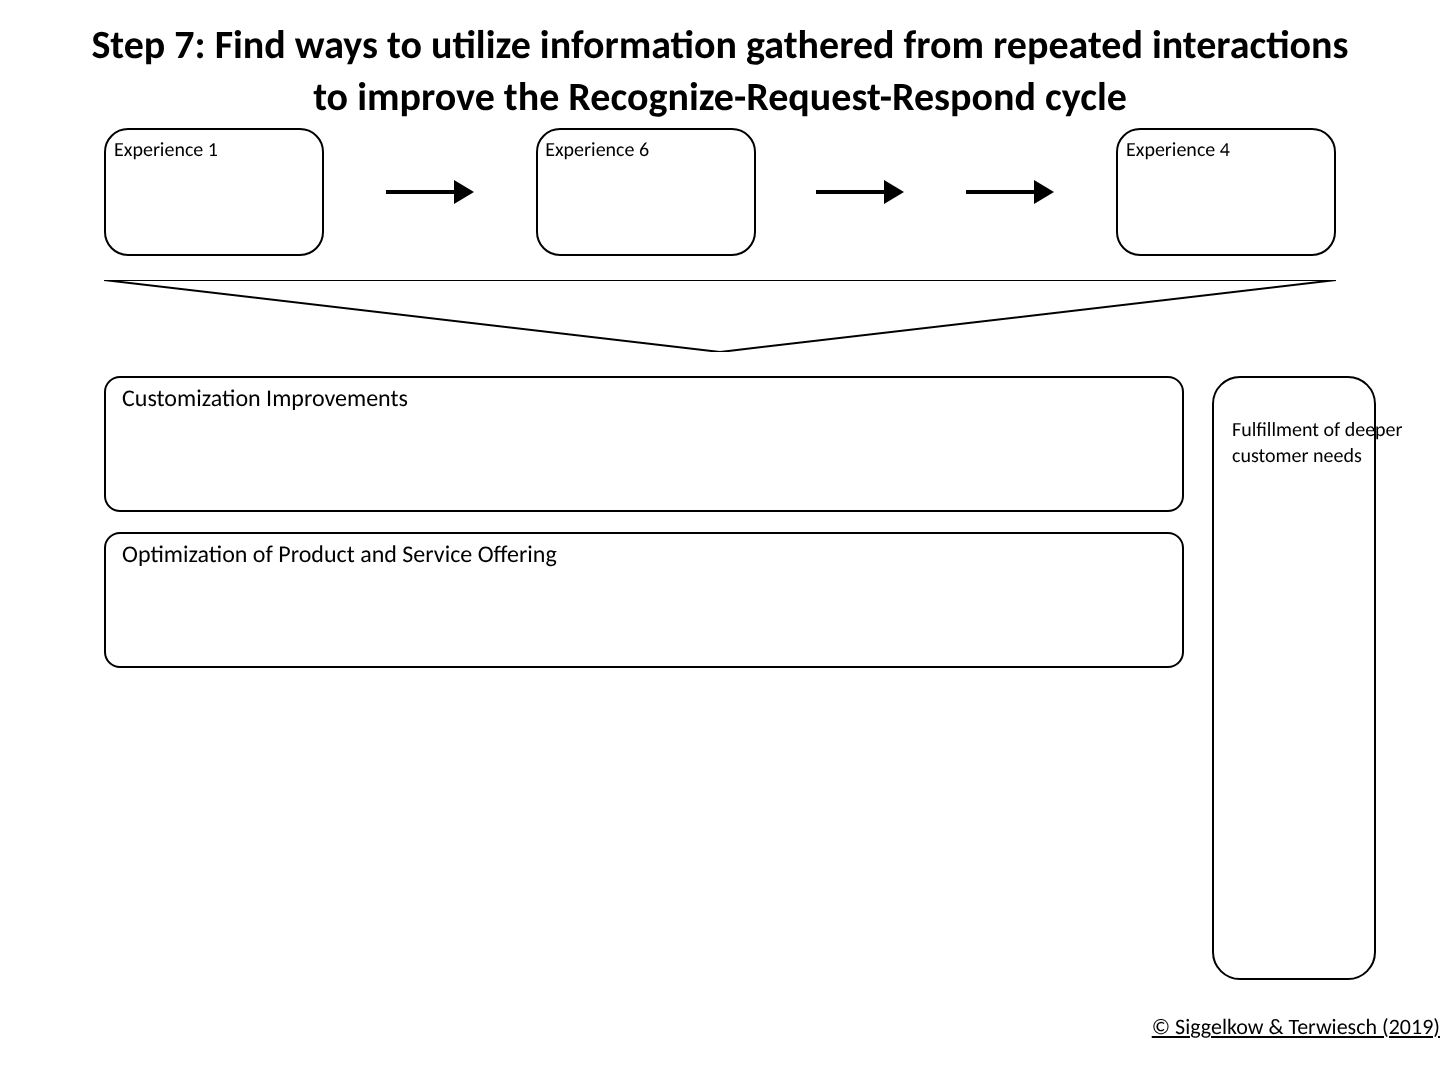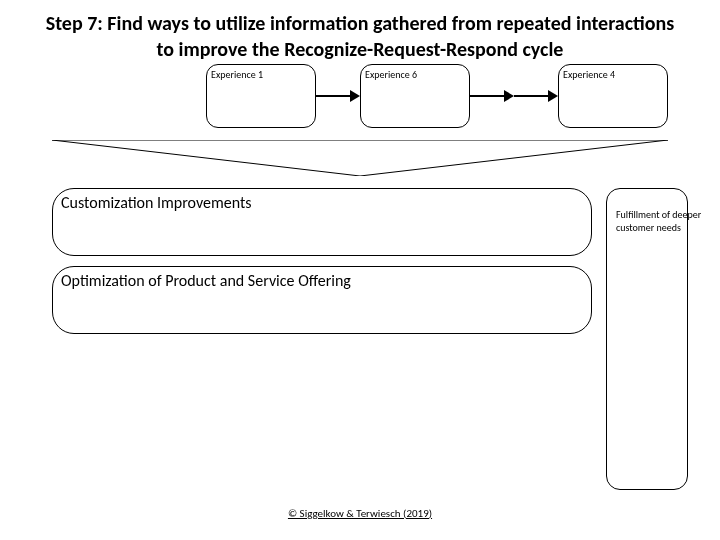--- a/index.html
+++ b/index.html
@@ -21,21 +21,21 @@
     font-size: 20px;
     line-height: 1.3;
   }
   .exp-row {
     position: absolute;
     top: 64px;
     left: 52px;
     right: 52px;
     display: flex;
     align-items: center;
-    justify-content: flex-end;
+    justify-content: space-between;
     gap: 0;
   }
   .exp-box {
     width: 110px;
     height: 64px;
     border: 1px solid #000;
     border-radius: 12px;
     font-size: 10px;
     padding: 3px 4px;
     background: #fff;
@@ -65,24 +65,24 @@
     height: 36px;
   }
   .improv-col {
     position: absolute;
     left: 52px;
     top: 188px;
     width: 540px;
   }
   .improv-box {
     border: 1px solid #000;
-    border-radius: 22px;
+    border-radius: 8px;
     height: 68px;
     margin-bottom: 10px;
-    font-size: 16px;
+    font-size: 12px;
     padding: 4px 8px;
     background: #fff;
   }
   .side-box {
     position: absolute;
     top: 188px;
     left: 606px;
     width: 82px;
     height: 302px;
     border: 1px solid #000;
@@ -95,21 +95,21 @@
     left: 616px;
     width: 100px;
     font-size: 10px;
     line-height: 1.3;
   }
   .credit {
     position: absolute;
     bottom: 20px;
     left: 0;
     right: 0;
-    text-align: center;
+    text-align: right;
     font-size: 11px;
     text-decoration: underline;
     color: #000;
   }
 </style>
 </head>
 <body>
 
 <div class="title">Step 7: Find ways to utilize information gathered from repeated interactions to improve the Recognize-Request-Respond cycle</div>
 

